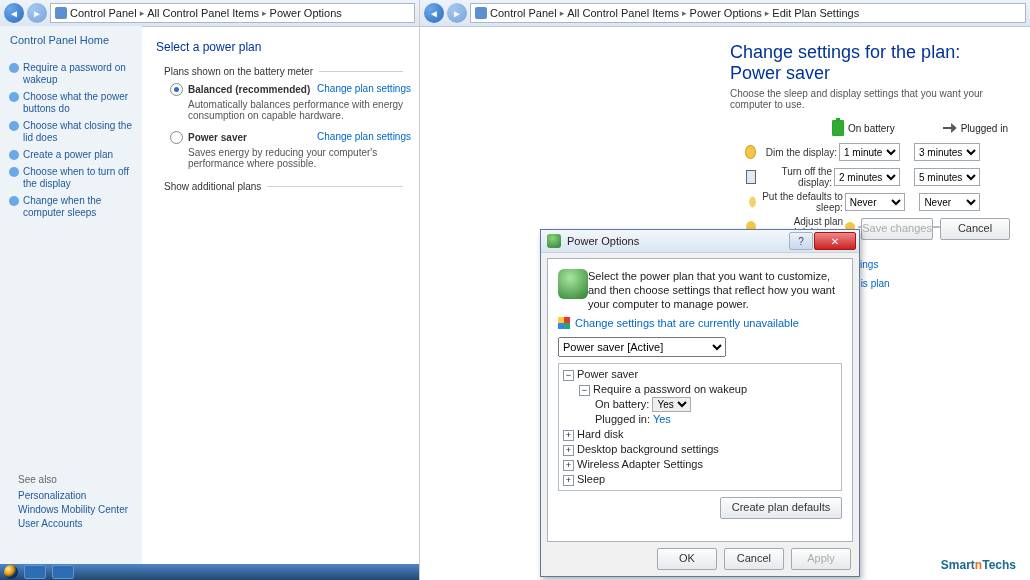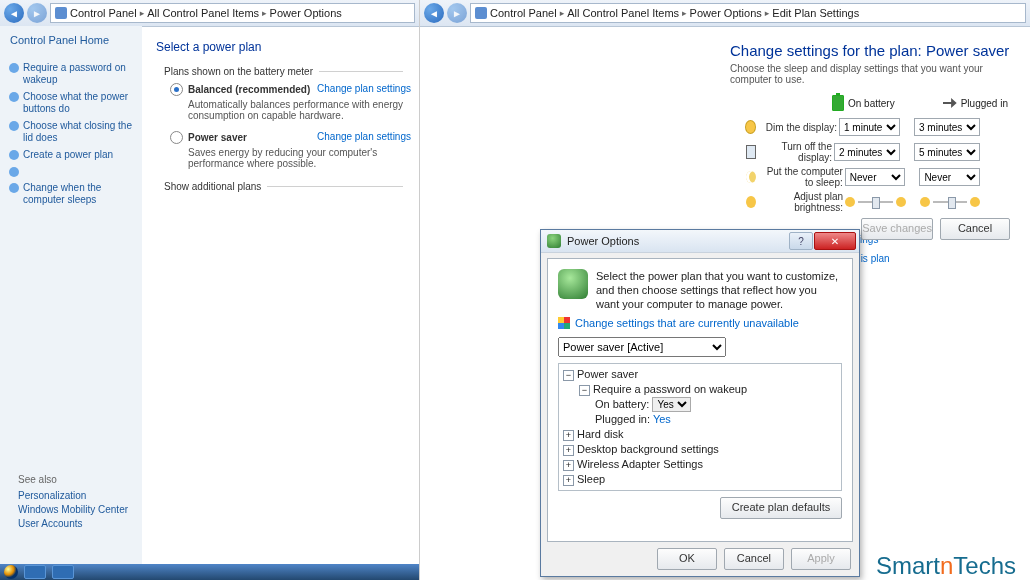--- a/index.html
+++ b/index.html
@@ -32,21 +32,21 @@
 .plan .radio.on::after{content:"";width:5px;height:5px;border-radius:50%;background:#2a70c8}
 .plan .sub{font-size:10px;color:#555;margin:3px 0 0 18px}
 .plan a.chg{font-size:10px;color:#0066cc}
 .taskbar{position:absolute;left:0;right:0;bottom:0;height:16px;background:linear-gradient(#4f85c8,#23486f);display:flex;align-items:center;gap:6px;padding-left:4px}
 .taskbar .orb{width:14px;height:14px;border-radius:50%;background:radial-gradient(circle at 30% 30%,#ff9,#e08a00 40%,#05326a 60%)}
 .taskbar .tb-ic{width:20px;height:12px;background:#2f6db3;border:1px solid #5a95d6;border-radius:2px}
 
 #winR{left:420px;top:0;right:0;height:580px}
 #winR .navbar{border-bottom:1px solid #b8c6d6}
 .mainR{position:absolute;left:0;right:0;top:26px;bottom:0;padding:16px 20px 8px 310px;box-sizing:border-box;font-size:11px}
-.mainR h1{color:#003399;font-size:15px;font-weight:normal;margin:0 0 4px}
+.mainR h1{color:#003399;font-size:18px;font-weight:normal;margin:0 0 4px}
 .mainR .sub{font-size:10px;color:#555;margin-bottom:10px}
 .colhdrs{display:flex;margin-left:102px;gap:48px;font-size:10px;margin-bottom:6px}
 .colhdrs div{display:flex;align-items:center;gap:4px}
 .settingrow{display:flex;align-items:center;margin:5px 16px;height:20px}
 .settingrow .lbl{width:102px;text-align:right;font-size:10px;color:#333;padding-right:2px}
 .settingrow .ic{width:12px;height:12px;margin-right:4px;display:inline-block}
 select.dd{width:74px;height:18px;font-size:10px;border:1px solid #a0a8b0;background:#fff;margin-right:14px}
 .slider-cell{width:74px;margin-right:14px;display:flex;align-items:center;gap:3px}
 .slider-cell .sun{width:10px;height:10px;border-radius:50%;background:#f7c647}
 .slider-cell .track{flex:1;height:2px;background:#bbb;position:relative}
@@ -58,38 +58,38 @@
 
 #dlg{position:absolute;left:540px;top:229px;width:318px;height:346px;background:#f0f0f0;border:1px solid #5a7aa0;box-shadow:2px 3px 6px rgba(0,0,0,.3);font-size:11px}
 #dlg .titlebar{height:22px;background:linear-gradient(#f3f7fb,#d9e4f1);display:flex;align-items:center;padding:0 0 0 6px;border-bottom:1px solid #c8d2dd}
 #dlg .titlebar .ic{width:14px;height:14px;background:radial-gradient(circle at 40% 30%,#8cd47e,#2e7d32);border-radius:3px;margin-right:6px}
 #dlg .titlebar .ttl{flex:1;font-size:11px}
 #dlg .helpbtn{width:22px;height:16px;background:linear-gradient(#eaf1f9,#c9d9ea);border:1px solid #9fb2c6;border-radius:2px;display:flex;align-items:center;justify-content:center;font-size:10px;color:#446;margin-right:1px}
 #dlg .closebtn{width:40px;height:16px;background:linear-gradient(#e88,#c22);color:#fff;display:flex;align-items:center;justify-content:center;font-size:10px;border:1px solid #a11;border-radius:2px;margin-right:3px}
 #dlg .tabstrip{height:24px;margin:4px 6px 0;position:relative}
 #dlg .tab{position:absolute;left:2px;top:3px;height:21px;padding:0 8px;border:1px solid #a9b4bf;border-bottom:none;background:#fff;font-size:11px;line-height:20px;border-radius:2px 2px 0 0}
 #dlg .tabpanel{position:absolute;left:6px;right:6px;top:28px;bottom:34px;border:1px solid #a9b4bf;background:#fff;padding:10px 10px 6px 10px;box-sizing:border-box}
-#dlg .intro{display:flex;gap:8px;font-size:11px;line-height:14px;margin-bottom:6px}
+#dlg .intro{display:flex;font-size:11px;line-height:14px;margin-bottom:6px}
 #dlg .intro .bigic{width:30px;height:30px;background:radial-gradient(circle at 40% 30%,#a7e89b,#2e7d32);border-radius:6px;flex:none}
 #dlg .shieldrow{display:flex;align-items:center;gap:5px;margin-bottom:8px}
 #dlg .shield{width:12px;height:12px;background:conic-gradient(#e33 0 25%,#2a7 0 50%,#38e 0 75%,#fc3 0)}
 #dlg select.plansel{width:168px;height:20px;font-size:11px;margin-bottom:6px}
 #dlg .tree{border:1px solid #b5bfc8;height:120px;overflow:auto;padding:3px 2px;font-size:11px;line-height:15px;position:relative}
 #dlg .tree .node{white-space:nowrap}
 #dlg .tree .exp{display:inline-block;width:9px;height:9px;border:1px solid #8a98a8;text-align:center;line-height:8px;font-size:9px;margin-right:3px;cursor:pointer;background:#fff}
 #dlg .tree .l1{margin-left:2px}
 #dlg .tree .l2{margin-left:18px}
 #dlg .tree .l3{margin-left:34px}
 #dlg .tree .val{color:#0066cc}
 #dlg .tree select.min{font-size:10px;height:15px;border:1px solid #aaa}
 #dlg .restore{text-align:right;margin-top:6px}
 #dlg .dlgbtns{position:absolute;right:8px;bottom:6px}
 #dlg .winbtn{min-width:58px}
 
-.watermark{position:absolute;right:14px;bottom:0;font-size:24px;font-weight:400}
+.watermark{position:absolute;right:14px;bottom:8px;font-size:12px;font-weight:700}
 .watermark .s1{color:#166c8f}.watermark .s2{color:#f26b1d}.watermark .s3{color:#166c8f}
 
 .ic-batt{width:10px;height:14px;background:#3a3;border:1px solid #2a2;border-radius:1px;position:relative}
 .ic-batt::before{content:"";position:absolute;top:-3px;left:3px;width:4px;height:2px;background:#2a2}
 .ic-plug{width:14px;height:10px;background:#555;clip-path:polygon(0 40%,60% 40%,60% 0,100% 50%,60% 100%,60% 60%,0 60%)}
 .ic-dim{width:10px;height:10px;border-radius:50%;background:#f7c647;box-shadow:0 0 0 1px #caa022}
 .ic-disp{width:12px;height:9px;border:1px solid #666;background:#dfe9f3}
 .ic-moon{width:10px;height:10px;border-radius:50%;background:#f2d36b;box-shadow:inset 3px 0 0 #fff}
 .ic-sun{width:10px;height:10px;border-radius:50%;background:#f7c647}
 </style>
@@ -123,20 +123,21 @@
     <div class="link">
         <span class="ic"></span>
         <span>Choose what closing the lid does</span>
       </div>
     <div class="link">
         <span class="ic"></span>
         <span>Create a power plan</span>
       </div>
     <div class="link">
         <span class="ic"></span>
+        <span>Choose when to turn off the display</span>
       </div>
     <div class="link">
         <span class="ic"></span>
         <span>Change when the computer sleeps</span>
       </div>
 
     <div class="seealso">
       <div class="hdr">See also</div>
       <div>Personalization</div>
       <div>Windows Mobility Center</div>
@@ -225,21 +226,21 @@
       <select class="dd"><option>3 minutes</option></select>
     </div>
     <div class="settingrow">
       <span class="ic ic-disp"></span>
       <span class="lbl">Turn off the display:</span>
       <select class="dd"><option>2 minutes</option></select>
       <select class="dd"><option>5 minutes</option></select>
     </div>
     <div class="settingrow">
       <span class="ic ic-moon"></span>
-      <span class="lbl">Put the computer to sleep:</span>
+      <span class="lbl">Put the defaults to sleep:</span>
       <select class="dd"><option>Never</option></select>
       <select class="dd"><option>Never</option></select>
     </div>
     <div class="settingrow">
       <span class="ic ic-sun"></span>
       <span class="lbl">Adjust plan brightness:</span>
       <span class="slider-cell">
           <span class="sun"></span>
           <span class="track">
             <span class="thumb"></span>

